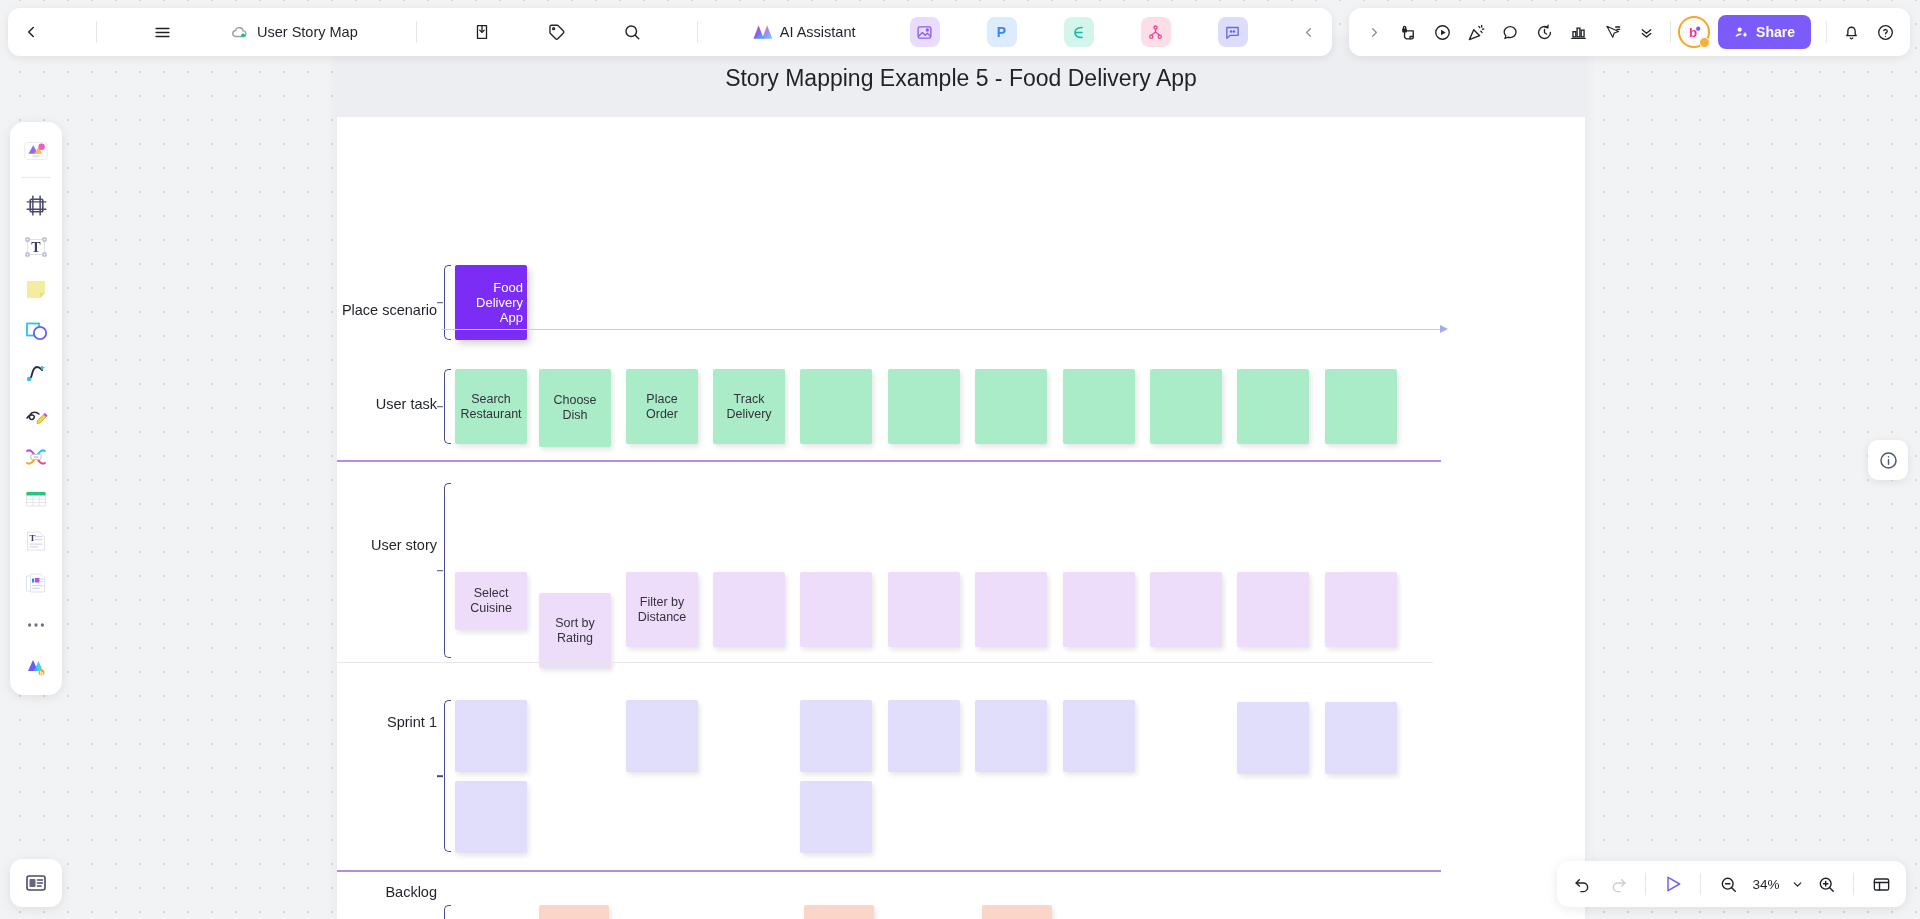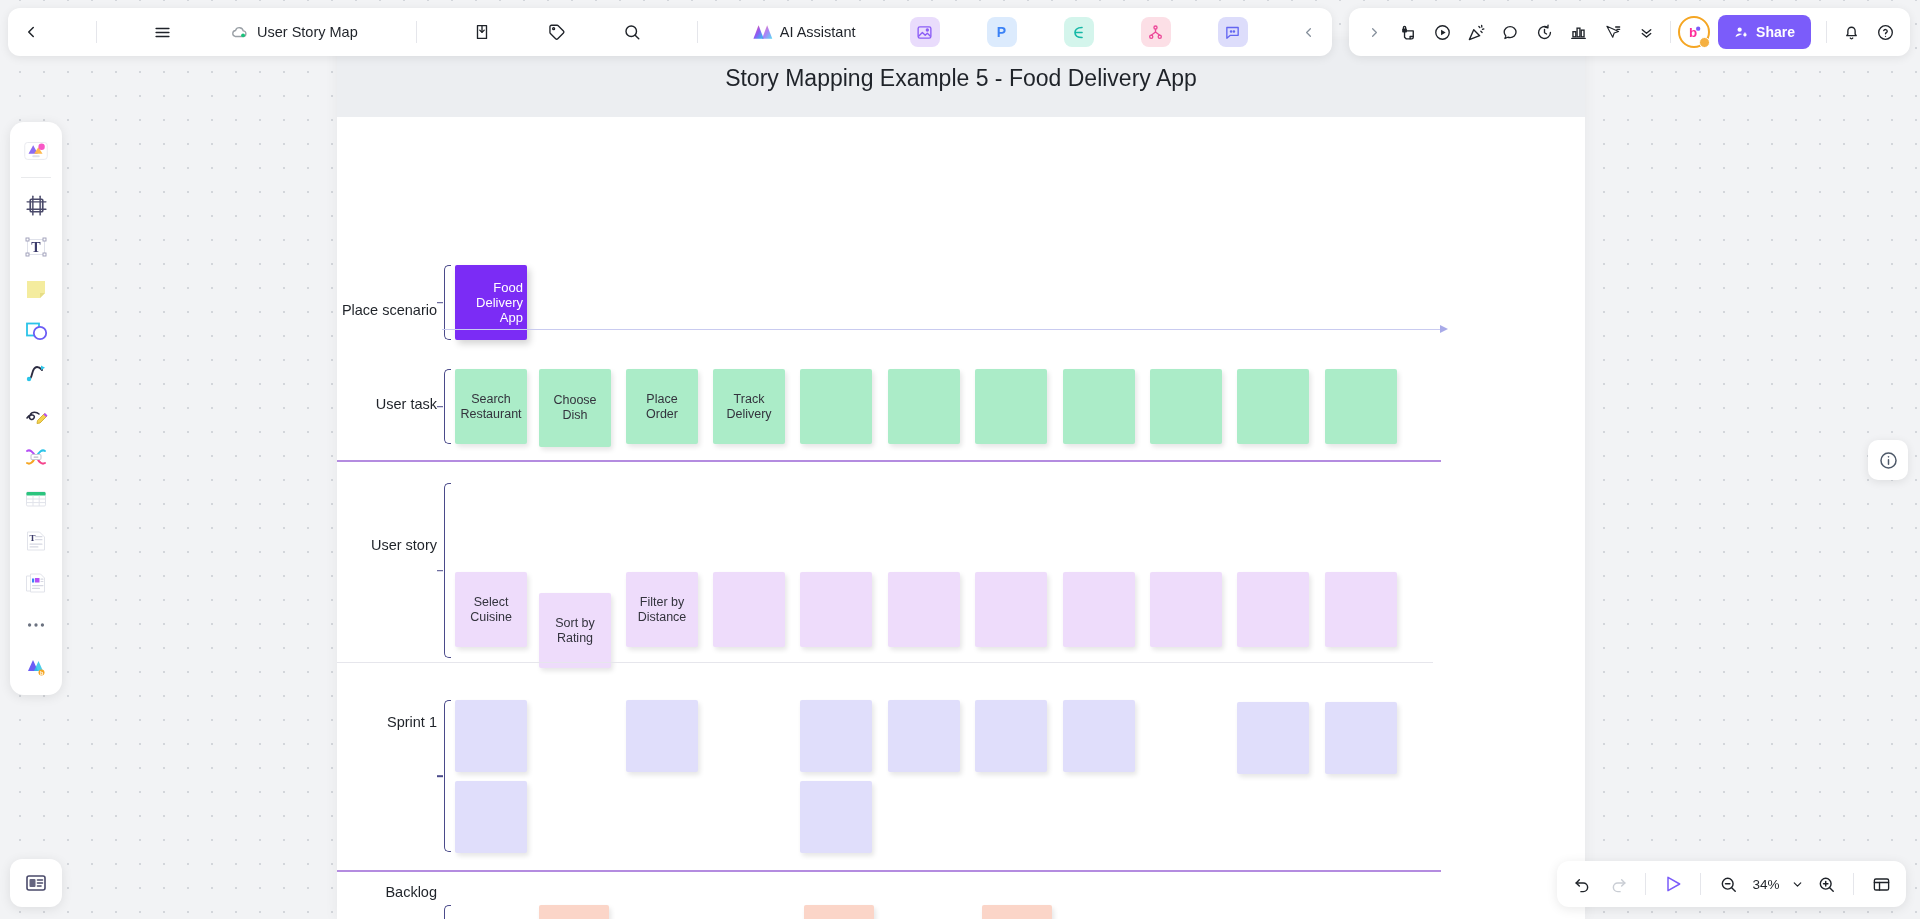--- a/index.html
+++ b/index.html
@@ -234,21 +234,21 @@
     <div class="card task" style="left:726px; top:252px; width:72px; height:75px;"></div>
     <div class="card task" style="left:813px; top:252px; width:72px; height:75px;"></div>
     <div class="card task" style="left:900px; top:252px; width:72px; height:75px;"></div>
     <div class="card task" style="left:988px; top:252px; width:72px; height:75px;"></div>
 
     <div class="hline" style="left:-4px; top:343px; width:1108px; background:#b48ce0;"></div>
 
     <div class="row-label" style="left:-10px; top:420px; width:110px;">User story</div>
     <div class="brace" style="left:107px; top:366px; height:175px;"></div>
 
-    <div class="card story" style="left:118px; top:455px; width:72px; height:75px;">Select Cuisine</div>
+    <div class="card story" style="left:118px; top:455px; width:72px; height:58px;">Select Cuisine</div>
     <div class="card story" style="left:202px; top:455px; width:72px; height:75px;margin-top:21px;">Sort by Rating</div>
     <div class="card story" style="left:289px; top:455px; width:72px; height:75px;">Filter by Distance</div>
     <div class="card story" style="left:376px; top:455px; width:72px; height:75px;"></div>
     <div class="card story" style="left:463px; top:455px; width:72px; height:75px;"></div>
     <div class="card story" style="left:551px; top:455px; width:72px; height:75px;"></div>
     <div class="card story" style="left:638px; top:455px; width:72px; height:75px;"></div>
     <div class="card story" style="left:726px; top:455px; width:72px; height:75px;"></div>
     <div class="card story" style="left:813px; top:455px; width:72px; height:75px;"></div>
     <div class="card story" style="left:900px; top:455px; width:72px; height:75px;"></div>
     <div class="card story" style="left:988px; top:455px; width:72px; height:75px;"></div>

